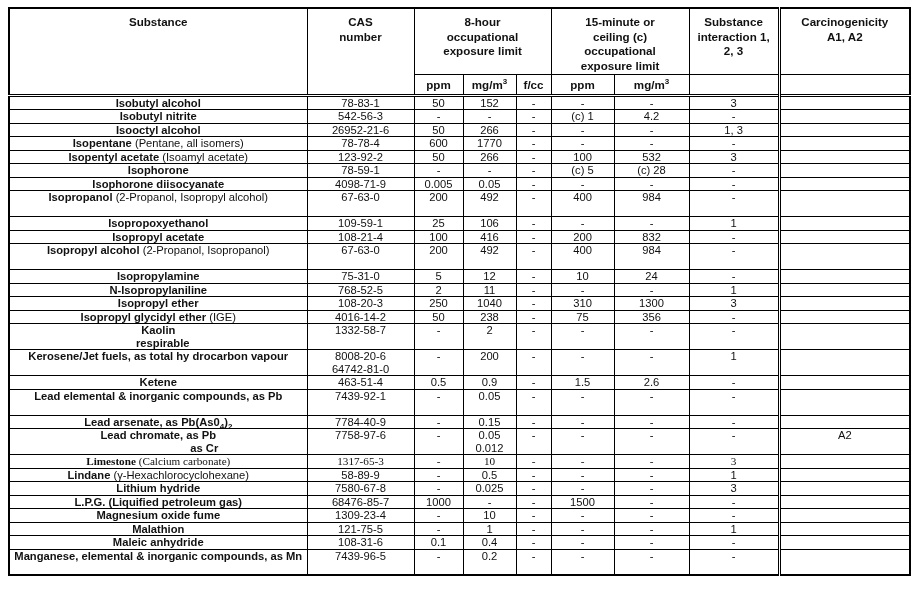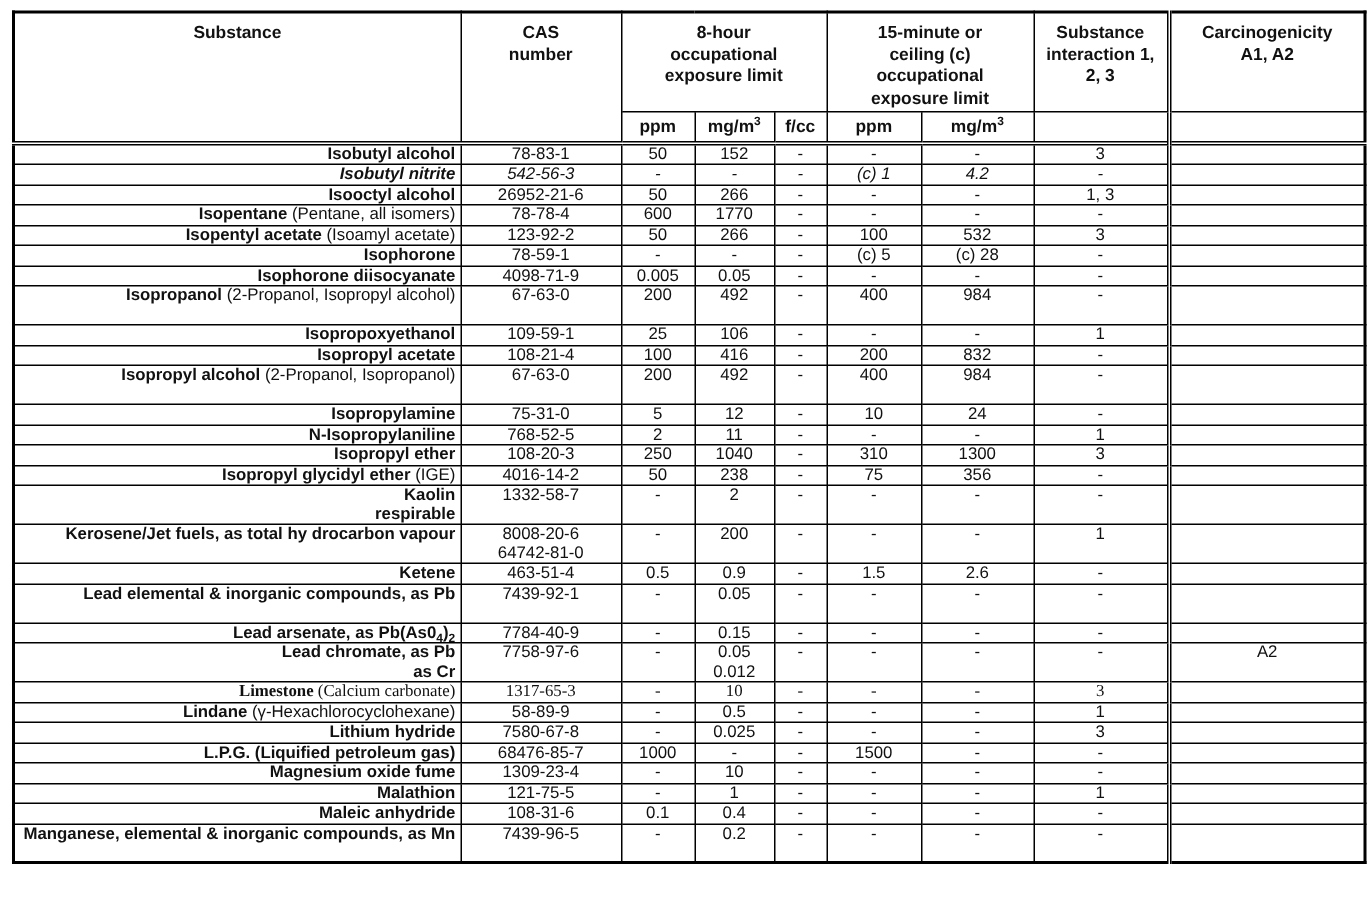--- a/index.html
+++ b/index.html
@@ -7,21 +7,21 @@
          font-family: "Liberation Sans", sans-serif; color: #111; }
   table.oel { position: absolute; left: 8px; top: 7px; border-collapse: collapse;
               table-layout: fixed; width: 901px; font-size: 11.2px; line-height: 12.5px;
               border: 2px solid #000; }
   table.oel td, table.oel th { border: 1px solid #000; padding: 0 3px; vertical-align: top;
               overflow: hidden; }
   table.oel th { font-weight: bold; text-align: center; padding-top: 6px; font-size: 11.6px; line-height: 14.5px; }
   table.oel thead tr.sub th { padding-top: 3px; height: 16px; }
   table.oel thead { border-bottom: 3px double #000; }
   table.oel tbody tr:first-child td { border-top: 3px double #000; }
-  td.name { text-align: right; }
+  td.name { text-align: center; }
   td.num { text-align: center; }
   td.v-bottom { vertical-align: bottom; }
   .b { font-weight: bold; }
   .dbl-left { border-left: 3px double #000 !important; }
   sup { font-size: 8px; line-height: 0; }
   sub { font-size: 8px; line-height: 0; }
 </style>
 </head>
 <body>
 
@@ -61,21 +61,21 @@
         <td class="name"><span class="b">Isobutyl alcohol</span></td>
         <td class="num"><span>78-83-1</span></td>
         <td class="num"><span>50</span></td>
         <td class="num"><span>152</span></td>
         <td class="num"><span>-</span></td>
         <td class="num"><span>-</span></td>
         <td class="num"><span>-</span></td>
         <td class="num"><span>3</span></td>
         <td class="num dbl-left"><span></span></td>
       </tr>
-      <tr style="height: 13.5px; font-style: italic;">
+      <tr style="height: 13.5px;">
         <td class="name"><span class="b">Isobutyl nitrite</span></td>
         <td class="num"><span>542-56-3</span></td>
         <td class="num"><span>-</span></td>
         <td class="num"><span>-</span></td>
         <td class="num"><span>-</span></td>
         <td class="num"><span>(c) 1</span></td>
         <td class="num"><span>4.2</span></td>
         <td class="num"><span>-</span></td>
         <td class="num dbl-left"><span></span></td>
       </tr>

